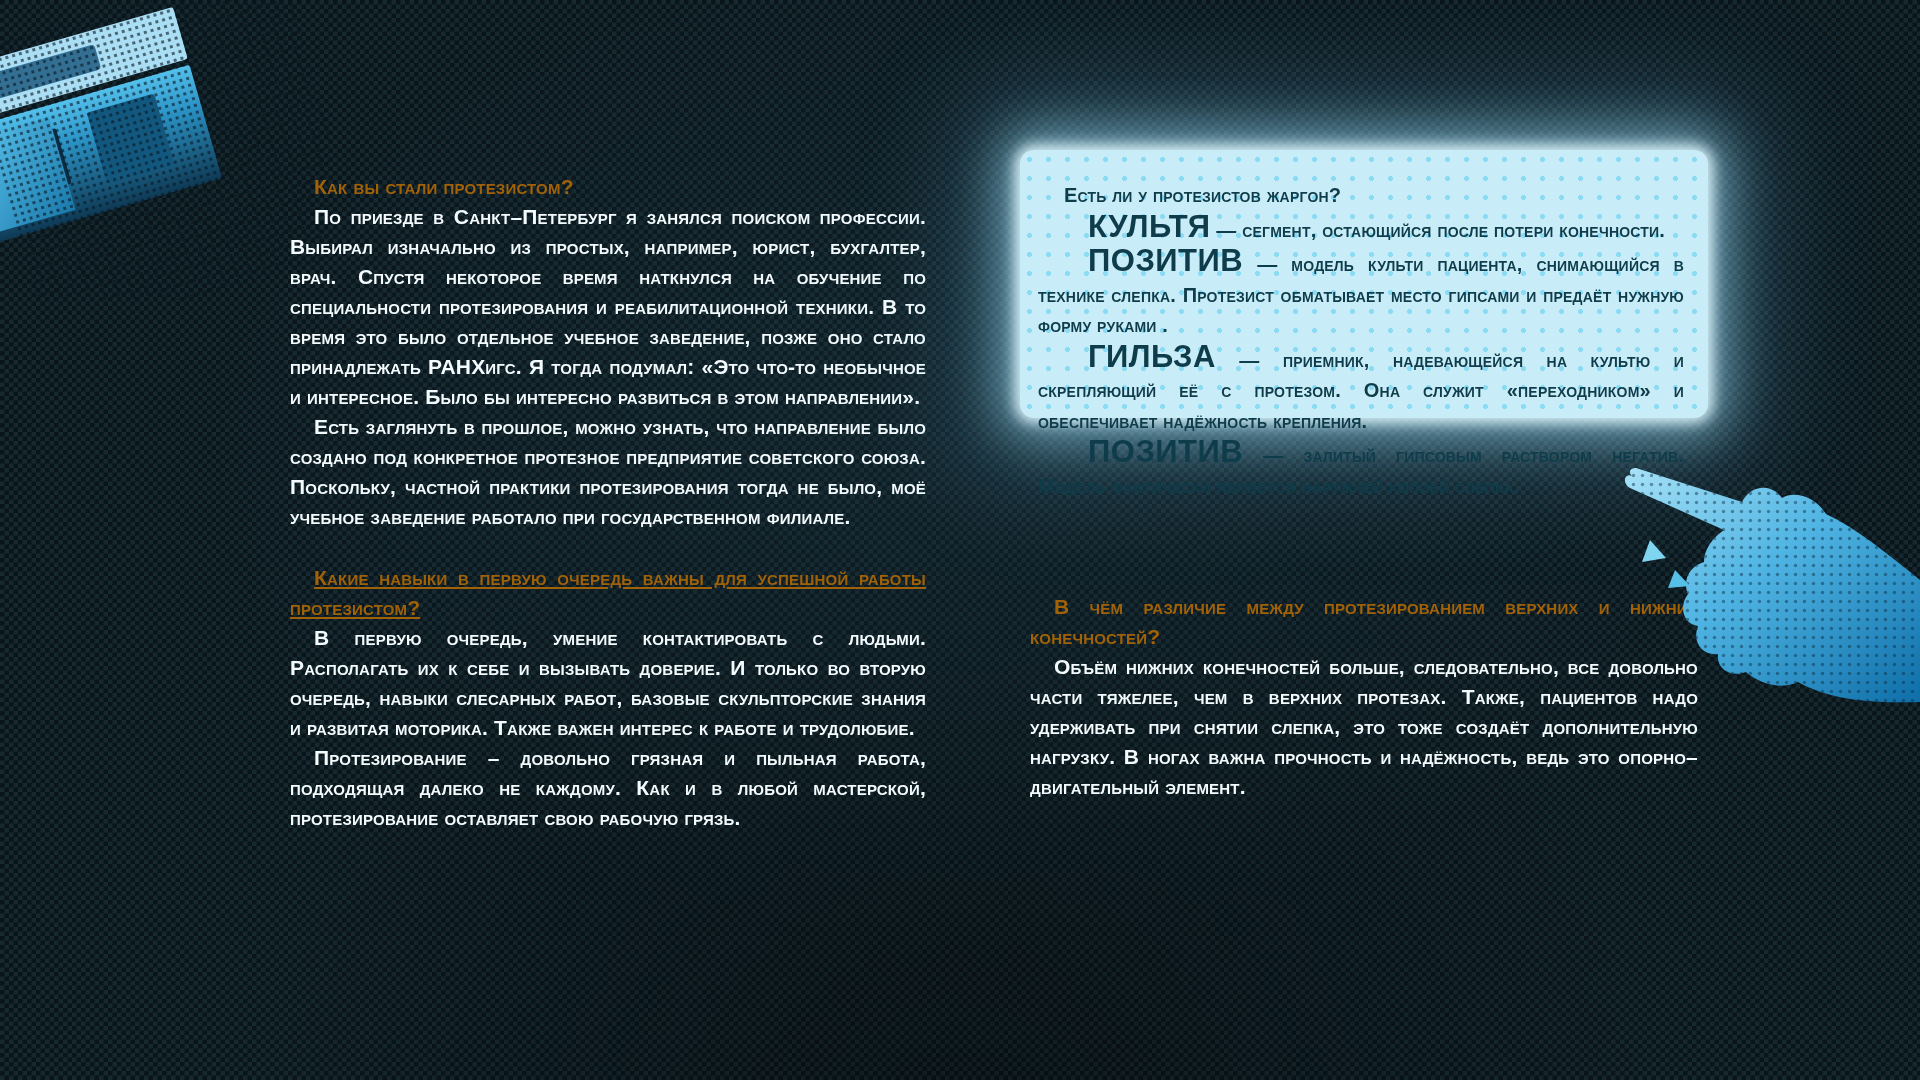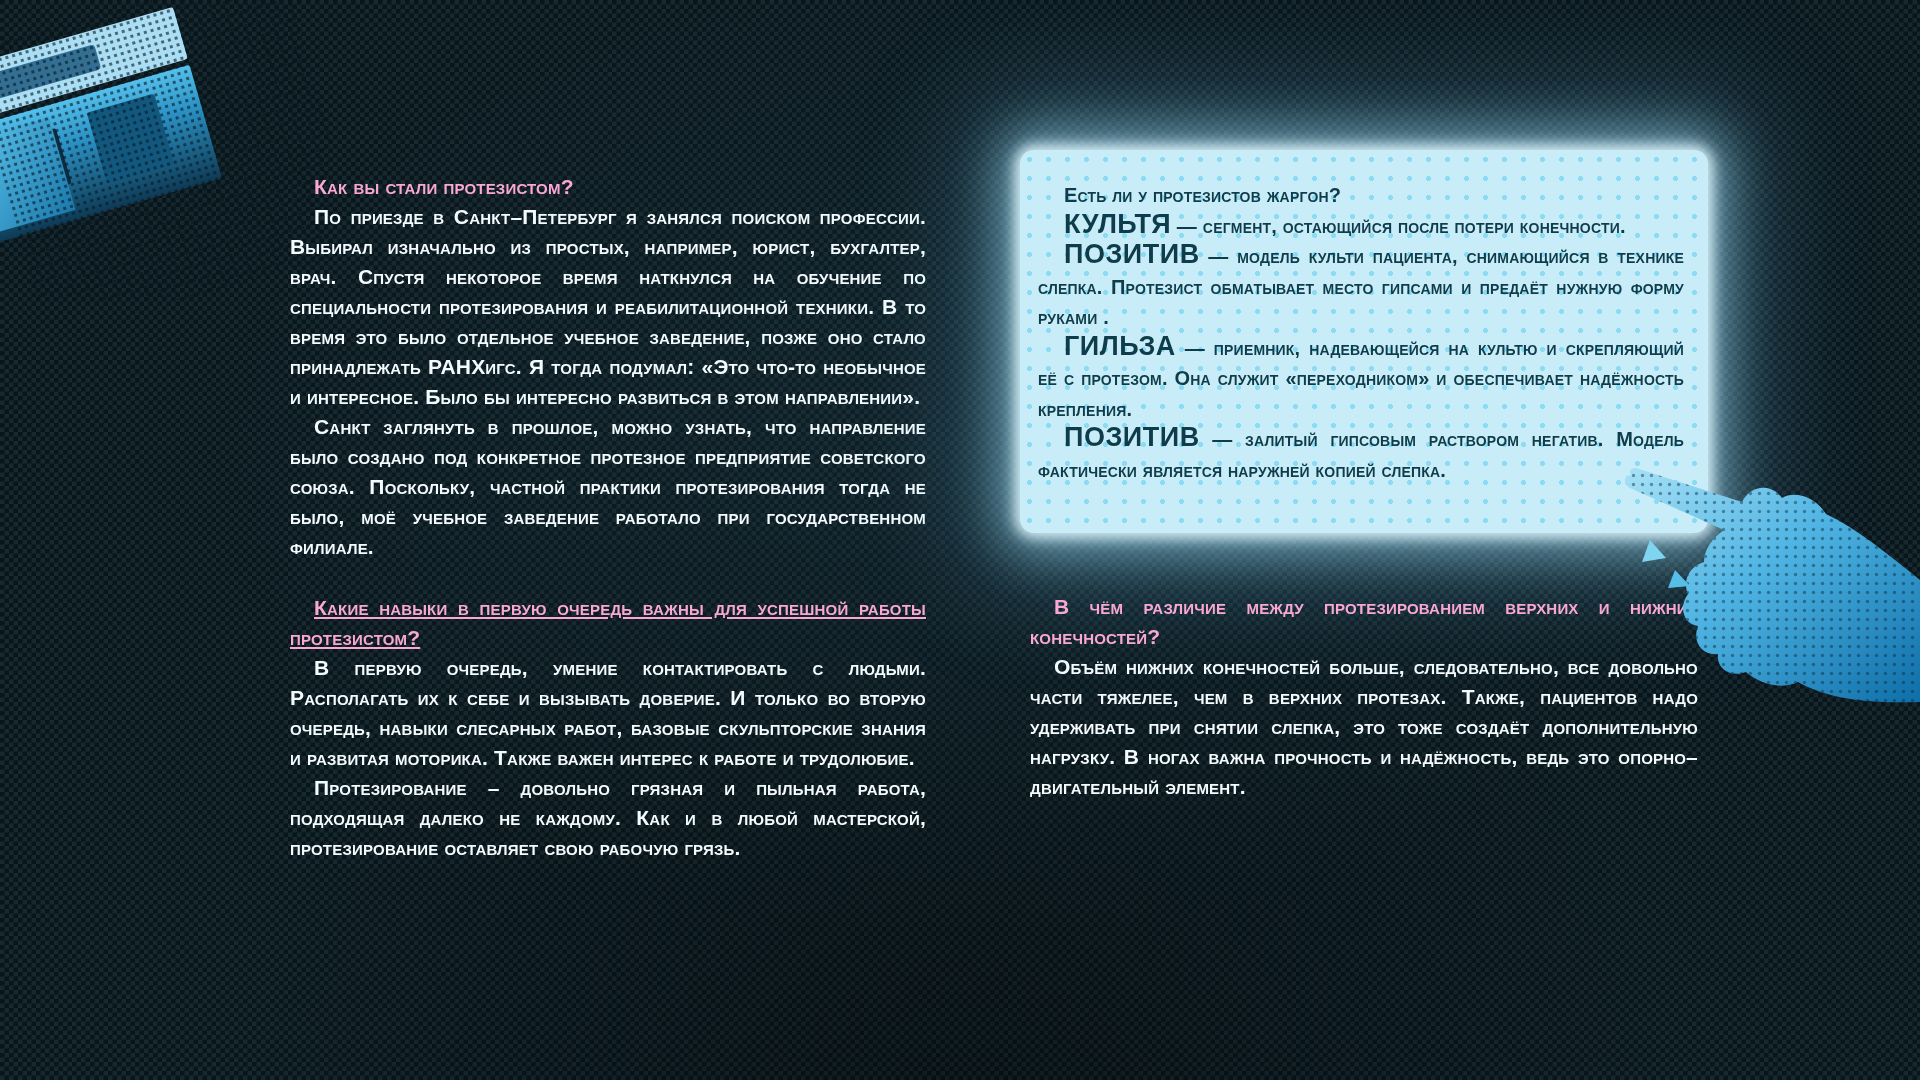--- a/index.html
+++ b/index.html
@@ -13,38 +13,38 @@
     background-position:0 0, 4.5px 4.5px;
     font-family:"Liberation Sans", sans-serif;
   }
   .vignette{position:absolute;inset:0;pointer-events:none;
     background:radial-gradient(ellipse at 50% 42%, rgba(46,92,110,0.16) 0%, rgba(0,0,0,0) 55%),
                radial-gradient(ellipse at 50% 120%, rgba(0,0,0,0.35) 0%, rgba(0,0,0,0) 55%);}
   
   .col{position:absolute;font-weight:bold;font-variant:small-caps;
        font-size:21px;line-height:30px;color:#f3fbfe;letter-spacing:.2px;}
   .col p{margin:0;text-align:justify;text-indent:24px;}
-  .col p.q{color:#f9a8d4;}
+  .col p.q{color:#a16207;}
   .gap{margin-top:31px !important;text-decoration:underline;}
   .left{left:290px;top:172px;width:636px;}
   .right{left:1030px;top:592px;width:668px;}
   
   .glossary{
-    position:absolute;left:1020px;top:150px;width:688px;height:383px;box-sizing:border-box;
+    position:absolute;left:1020px;top:150px;width:688px;height:268px;box-sizing:border-box;
     padding:30px 24px 0 18px;border-radius:14px;
     color:#0f3c4a;font-weight:bold;font-variant:small-caps;font-size:20px;line-height:30.5px;letter-spacing:.2px;
     background-color:#c9edf8;
     background-image:radial-gradient(circle, rgba(120,214,243,.75) 2.6px, rgba(120,214,243,0) 2.8px);
     background-size:19px 19px;
     box-shadow:0 0 14px 5px rgba(222,245,253,.95),
                0 0 48px 20px rgba(160,224,248,.55),
                0 0 110px 52px rgba(110,195,235,.28);
   }
   .glossary p{margin:0;text-align:justify;text-indent:26px;}
-  .glossary .term{font-variant:normal;font-size:27px;line-height:1;letter-spacing:.5px;}
+  .glossary .term{font-variant:normal;font-size:31px;line-height:1;letter-spacing:.5px;margin-left:24px;}
   
   .building{position:absolute;left:0;top:0;width:330px;height:300px;overflow:hidden;}
   .b-wrap{position:absolute;left:-58px;top:38px;width:272px;height:190px;transform:rotate(-16deg);}
   .b-sign{position:absolute;left:0;top:0;width:262px;height:54px;background:#aadef5;border-radius:3px;}
   .b-sign-text{position:absolute;left:26px;top:14px;width:150px;height:26px;background:#15537a;border-radius:4px;opacity:.8;}
   .b-body{position:absolute;left:6px;top:60px;width:256px;height:118px;border-radius:3px;
           background:linear-gradient(180deg,#54c0ec 0%, #2b93c6 35%, #0e3a55 100%);}
   .b-window{position:absolute;left:26px;top:84px;width:90px;height:58px;background:#0c2c42;border-radius:3px;}
   .b-door{position:absolute;left:150px;top:78px;width:70px;height:74px;background:#12577e;border-radius:3px;}
   .b-chip{position:absolute;left:-26px;top:128px;width:90px;height:96px;transform:rotate(-16deg);
@@ -68,21 +68,21 @@
     <div class="b-window"></div>
     <div class="b-door"></div>
   </div>
   <div class="b-chip"></div>
   <div class="b-dots"></div>
 </div>
 
 <section class="col left">
   <p class="q">Как вы стали протезистом?</p>
   <p>По приезде в Санкт–Петербург я занялся поиском профессии. Выбирал изначально из простых, например, юрист, бухгалтер, врач. Спустя некоторое время наткнулся на обучение по специальности протезирования и реабилитационной техники. В то время это было отдельное учебное заведение, позже оно стало принадлежать РАНХигс. Я тогда подумал: «Это что-то необычное и интересное. Было бы интересно развиться в этом направлении».</p>
-  <p>Санкт заглянуть в прошлое, можно узнать, что направление было создано под конкретное протезное предприятие советского союза. Поскольку, частной практики протезирования тогда не было, моё учебное заведение работало при государственном филиале.</p>
+  <p>Есть заглянуть в прошлое, можно узнать, что направление было создано под конкретное протезное предприятие советского союза. Поскольку, частной практики протезирования тогда не было, моё учебное заведение работало при государственном филиале.</p>
   <p class="q gap">Какие навыки в первую очередь важны для успешной работы протезистом?</p>
   <p>В первую очередь, умение контактировать с людьми. Располагать их к себе и вызывать доверие. И только во вторую очередь, навыки слесарных работ, базовые скульпторские знания и развитая моторика. Также важен интерес к работе и трудолюбие.</p>
   <p>Протезирование – довольно грязная и пыльная работа, подходящая далеко не каждому. Как и в любой мастерской, протезирование оставляет свою рабочую грязь.</p>
 </section>
 
 <aside class="glossary">
   <p>Есть ли у протезистов жаргон?</p>
   <p><span class="term">КУЛЬТЯ</span> <span>— сегмент, остающийся после потери конечности.</span></p>
   <p><span class="term">ПОЗИТИВ</span> <span>— модель культи пациента, снимающийся в технике слепка. Протезист обматывает место гипсами и предаёт нужную форму руками .</span></p>
   <p><span class="term">ГИЛЬЗА</span> <span>— приемник, надевающейся на культю и скрепляющий её с протезом. Она служит «переходником» и обеспечивает надёжность крепления.</span></p>

